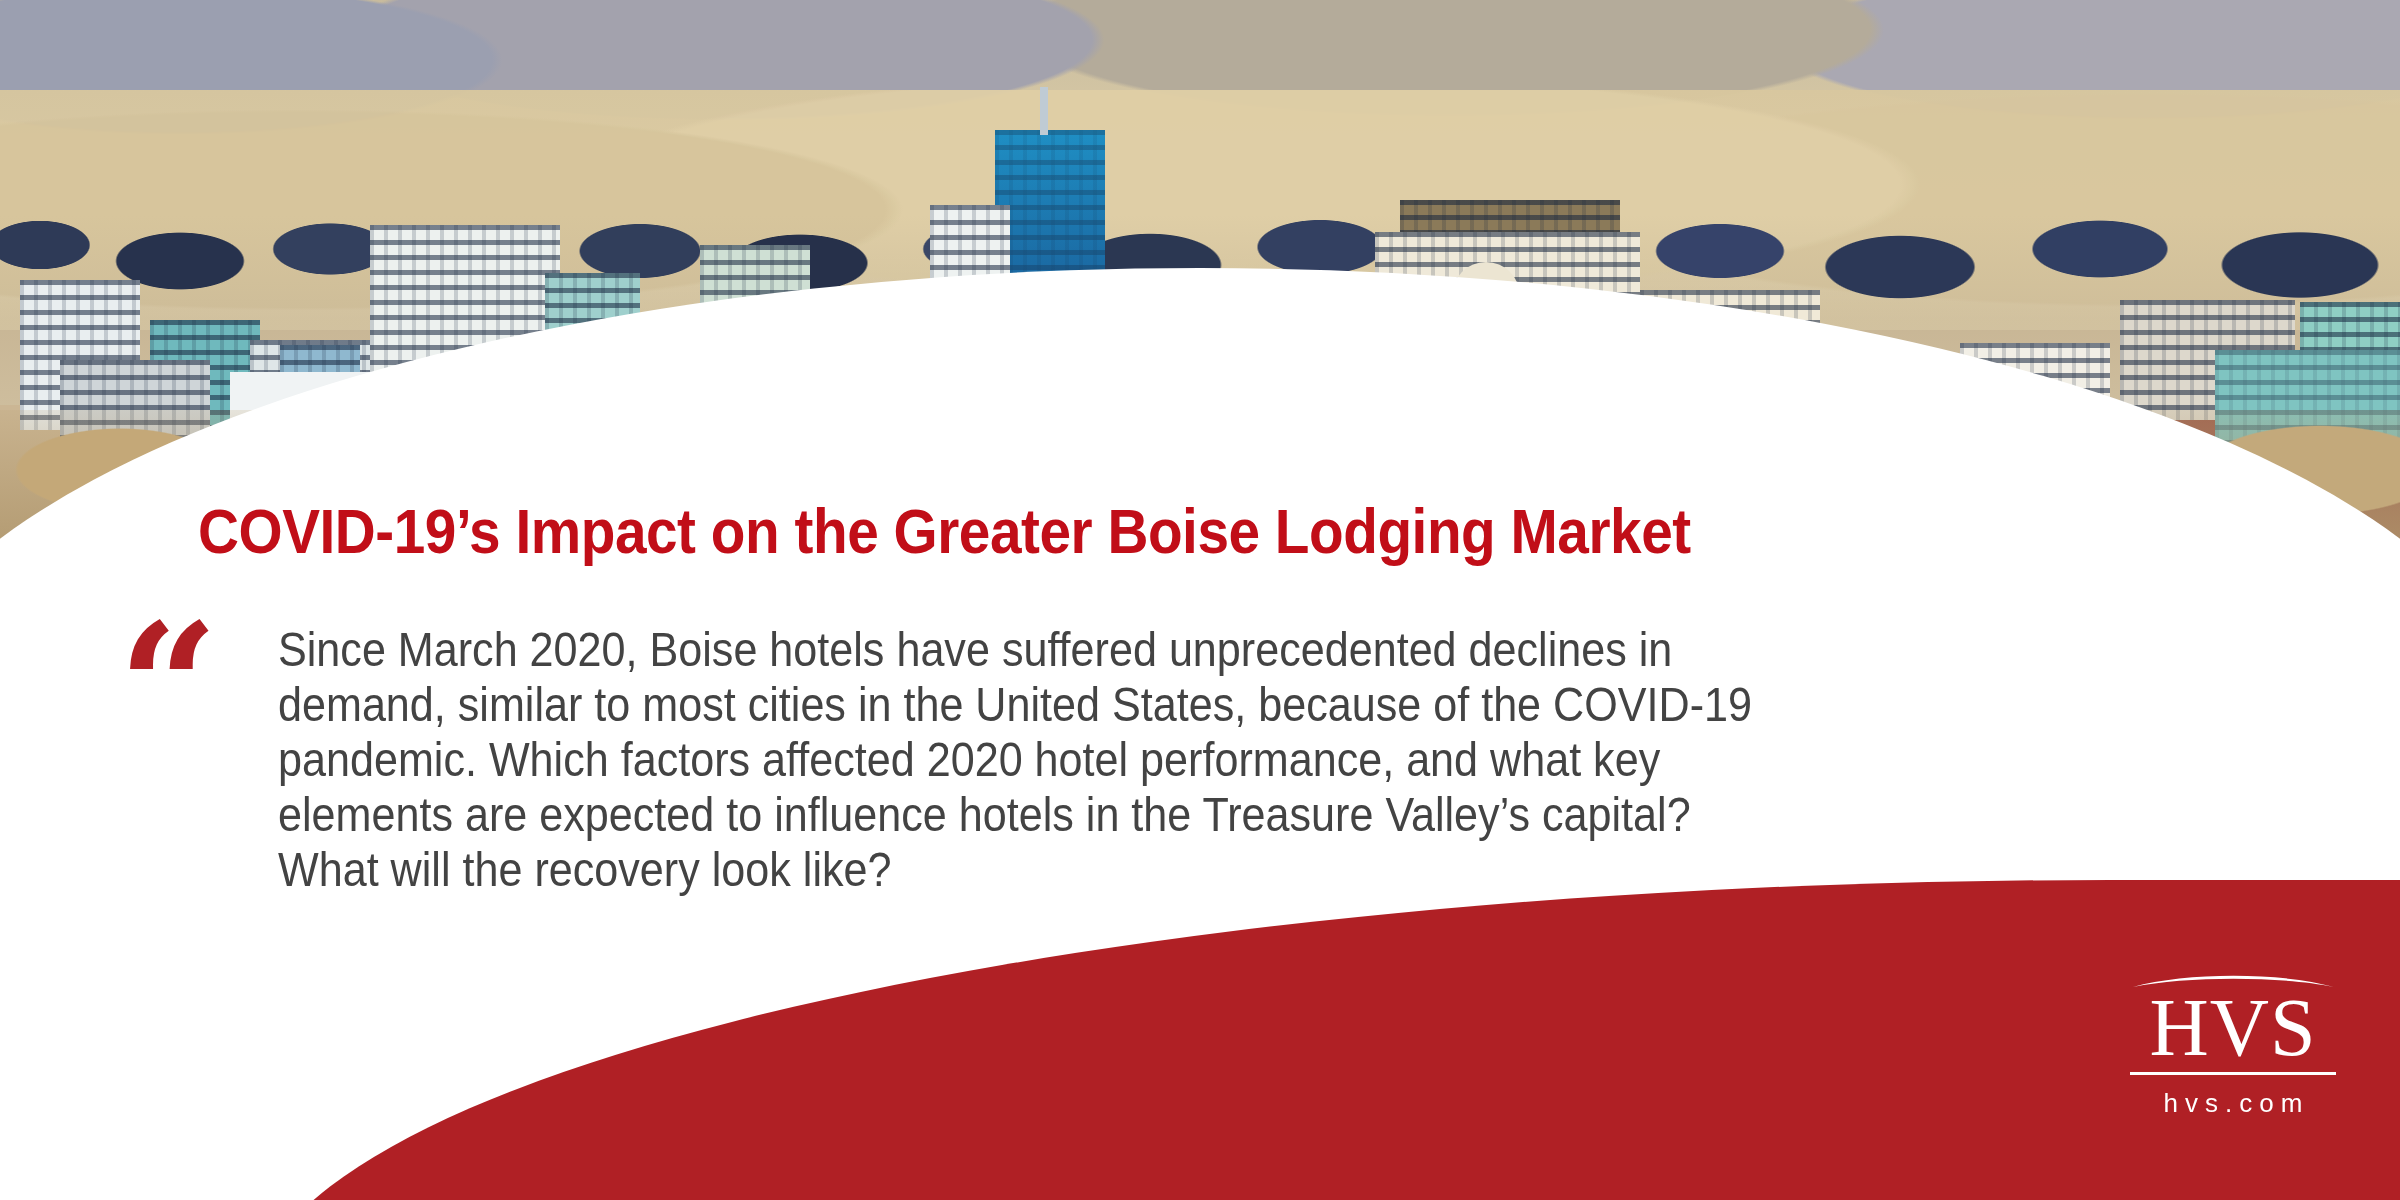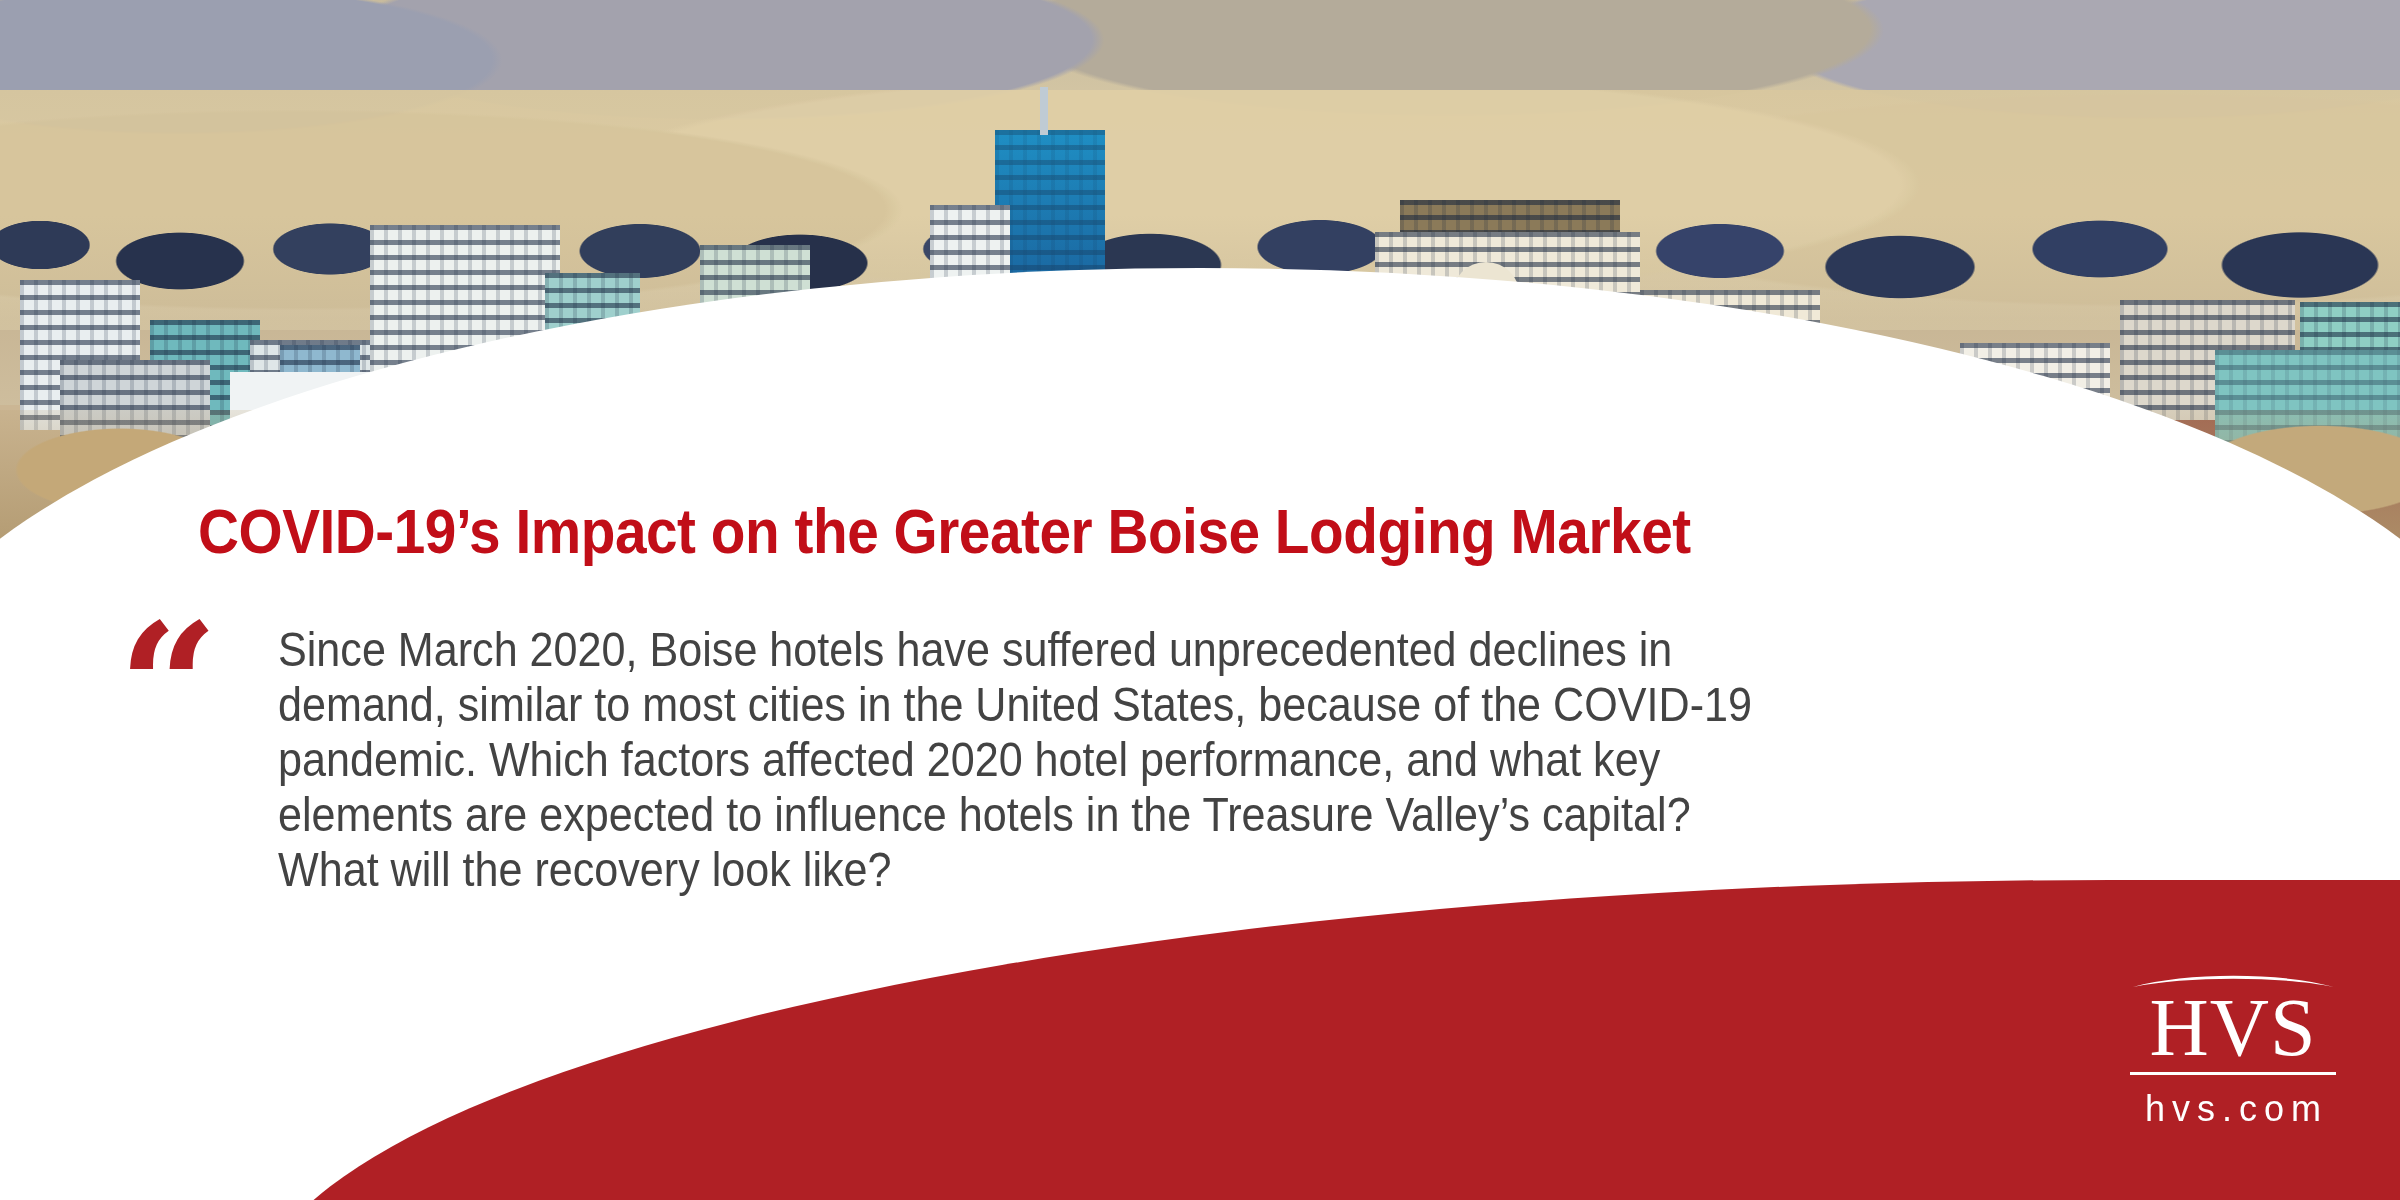--- a/index.html
+++ b/index.html
@@ -150,21 +150,21 @@
     color:#ffffff;
     text-align:center;
     letter-spacing:1px;
     font-weight:400;
   }
   .logo-rule{
     width:206px;height:3px;background:#ffffff;margin:6px auto 0 auto;
   }
   .logo-url{
     font-family:"Liberation Sans", sans-serif;
-    font-size:36px;
+    font-size:26px;
     color:#ffffff;
     text-align:center;
     letter-spacing:7px;
     margin-top:13px;
     padding-left:7px;
   }
 </style>
 </head>
 <body>
 

